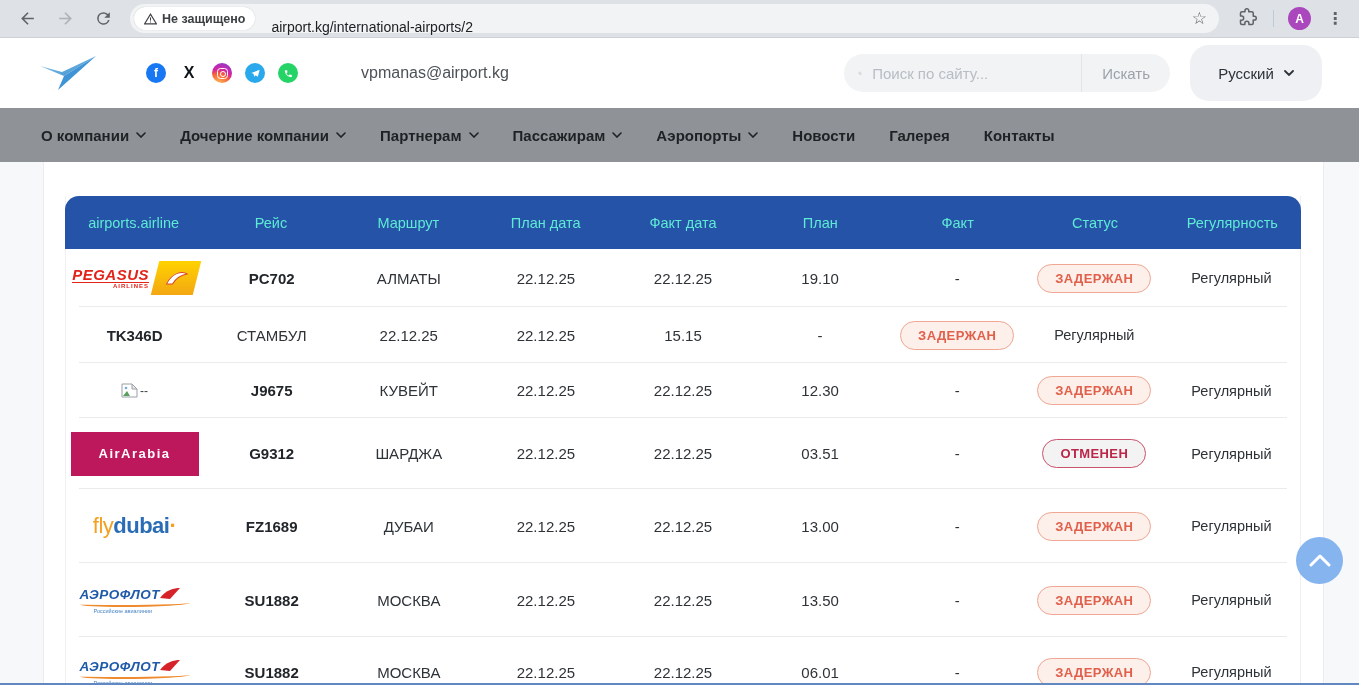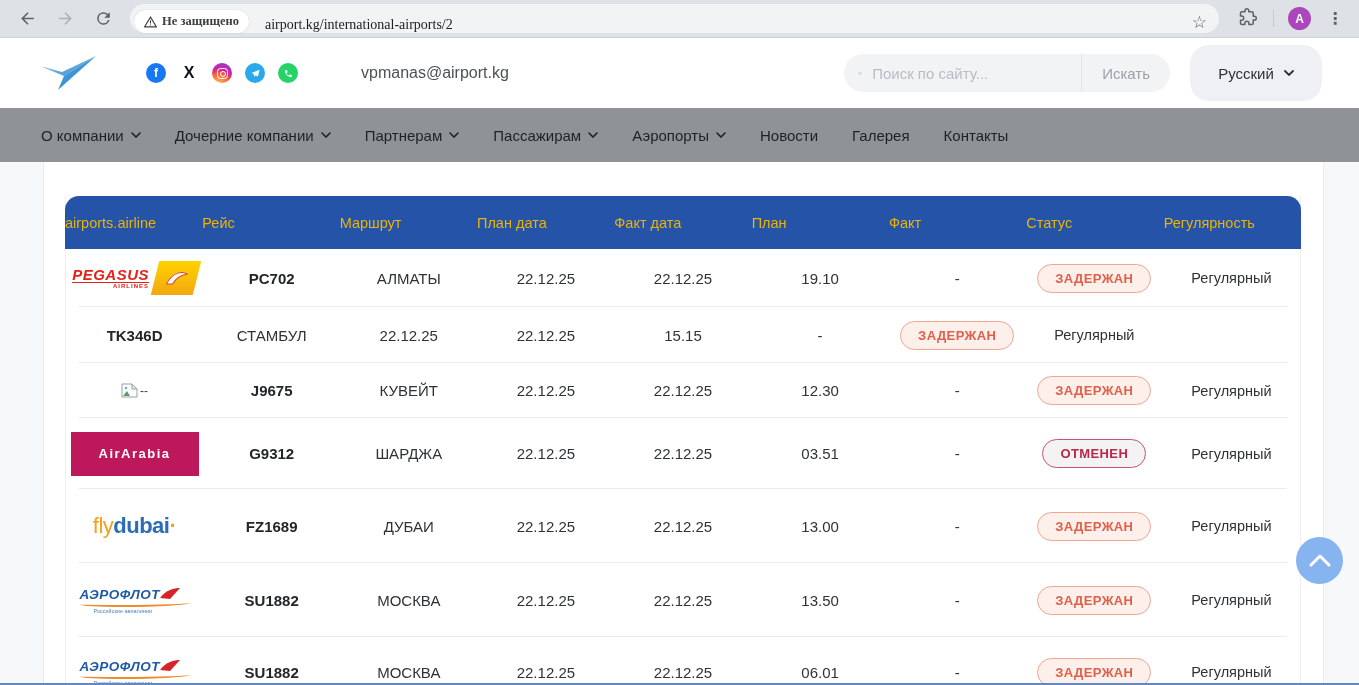--- a/index.html
+++ b/index.html
@@ -7,21 +7,21 @@
     font-family:"Liberation Sans","DejaVu Sans",sans-serif; }
 
   
   .chrome-bar { height:38px; background:#dee1e6; display:flex; align-items:center;
     padding:0 8px; border-bottom:1px solid #cdd0d4; }
   .nav-btn { width:32px; height:32px; display:flex; align-items:center; justify-content:center;
     border-radius:50%; margin:0 3px; color:#5f6368; }
   .nav-btn svg { width:19px; height:19px; }
   .nav-btn.disabled { color:#aeb1b5; }
   .omnibox { flex:1; height:29px; background:#f1f3f4; border-radius:15px; margin:0 10px 0 8px;
-    display:flex; align-items:flex-end; padding:0 6px 0 4px; max-width:1106px;font-family:Liberation Serif, serif; }
+    display:flex; align-items:center; padding:0 6px 0 4px; max-width:1106px; }
   .sec-chip { background:#fff; border-radius:12px; height:23px; display:flex; align-items:center;
     gap:5px; padding:0 10px; box-shadow:0 0 1px rgba(0,0,0,.25); }
   .sec-chip span { font-size:12.5px; color:#3c4043; font-weight:600; white-space:nowrap; }
   .url-text { font-size:14px; color:#202124; margin-left:16px; flex:1;margin-top:17px; }
   .omni-star { margin-left:auto; color:#5f6368; font-size:17px; padding:0 6px; }
   .ext-icon { color:#5f6368; margin:0 10px; }
   .chrome-sep { width:1px; height:17px; background:#b9cbe0; margin:0 6px; }
   .avatar { width:23px; height:23px; border-radius:50%; background:#ab47bc; color:#fff;
     font-size:12px; font-weight:700; display:flex; align-items:center; justify-content:center; margin:0 8px; }
   .kebab { color:#5f6368; font-size:16px; letter-spacing:0; padding:0 8px; font-weight:700; }
@@ -52,31 +52,31 @@
   .search-btn { border:0; background:transparent; border-left:1px solid #e2e4e8; height:38px;
     padding:0 20px; font-size:15px; color:#9ba2aa; font-family:inherit; border-radius:0 19px 19px 0; }
   .lang-pill { width:132px; height:56px; background:#eef0f3; border-radius:19px; display:flex;
     align-items:center; justify-content:center; gap:10px; font-size:15px; color:#2c3238; }
   .chev { width:10px; height:6px; }
   .chev path { fill:none; stroke:#2c3238; stroke-width:1.8; stroke-linecap:round; }
 
   
   .main-nav { height:54px; background:#8f9296; display:flex; align-items:center; padding:0 41px; gap:34px; }
   .nav-item { display:flex; align-items:center; gap:7px; font-size:15px; color:#1f2225;
-    font-weight:400; white-space:nowrap; }
+    font-weight:700; white-space:nowrap; }
   .nav-item .chev path { stroke:#1f2225; stroke-width:1.6; }
 
   
   .page { position:relative; height:521px; background:#f7f8f9; overflow:hidden; }
   .content-card { position:absolute; left:43px; top:0; width:1281px; height:100%;
     background:#fff; border-left:1px solid #ececee; border-right:1px solid #ececee; }
   .ftable { margin:34px 0 0 21px; width:1236px; border-left:1px solid #f0f0f2; border-right:1px solid #f0f0f2; }
   .thead { height:53px; background:#2553a8; border-radius:14px 14px 0 0; display:grid;
     grid-template-columns:repeat(9,1fr); align-items:center; margin:0 -1px; }
-  .thead div { color:#eab308; font-size:14.5px; font-weight:500; text-align:left; }
+  .thead div { color:#5eead4; font-size:14.5px; font-weight:500; text-align:center; }
   .trow { display:grid; grid-template-columns:repeat(9,1fr); align-items:center; position:relative; }
   .trow::after { content:""; position:absolute; left:13px; right:13px; bottom:0; height:1px; background:#ebebed; }
   .trow:last-child::after { display:none; }
   .cell { text-align:center; font-size:15px; color:#2e3338; }
   .cell.flight { font-weight:700; color:#22262b; }
   .cell.reg { font-size:14.5px; }
   .logo-cell { display:flex; align-items:center; justify-content:center; }
 
   .badge { display:inline-block; padding:6px 17px; border-radius:17px; font-size:13px;
     font-weight:700; letter-spacing:.4px; }

